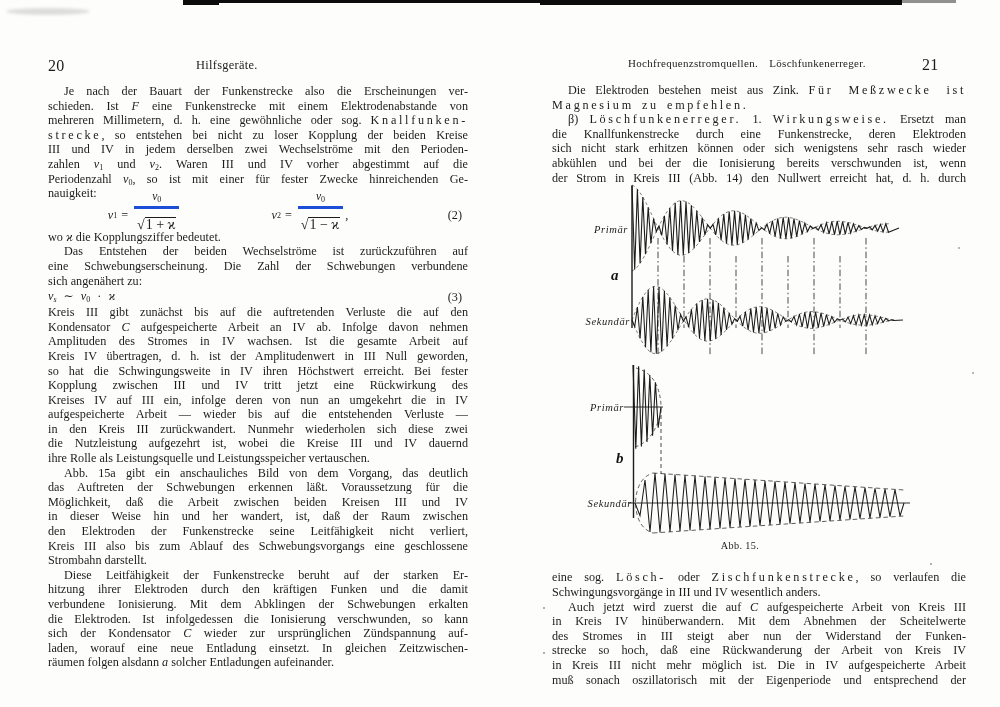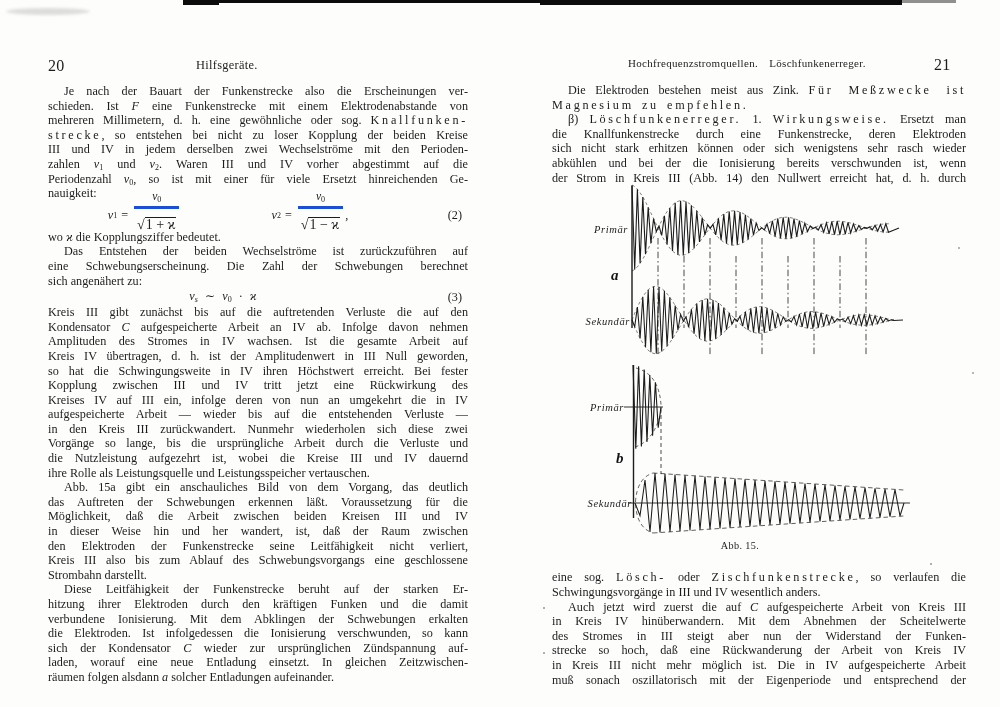--- a/index.html
+++ b/index.html
@@ -26,21 +26,21 @@
   .eqrow{
     position:relative;height:29px;display:flex;align-items:center;
     justify-content:center;gap:90px;padding-right:60px;font-size:12.2px;
   }
   .eqg{display:inline-flex;align-items:center;}
   .eqop{margin:0 4px;}
   .frac{display:inline-flex;flex-direction:column;align-items:center;margin:16px 2px;}
   .fnum{font-size:11.6px;line-height:12px;padding:0 2px;}
   .fden{border-top:3px solid #1d4ed8;line-height:14px;font-size:14px;padding:8px 3px;white-space:nowrap;}
   .radi{display:inline-block;border-top:1px solid #1c1c1c;line-height:11px;padding:1px 1px 0 1px;}
-  .eq3row{position:relative;height:17px;line-height:17px;font-size:12.2px;text-align:center;padding-right:70px;}
+  .eq3row{position:relative;height:17px;line-height:17px;font-size:12.2px;text-align:left;padding-right:70px;}
   .eqtag{position:absolute;right:6px;top:50%;transform:translateY(-50%);font-size:12.2px;}
   .figspace{height:385.2px;}
   
   .flab{font-style:italic;font-size:10.5px;letter-spacing:.6px;fill:#1c1c1c;}
   .flet{font-style:italic;font-weight:bold;font-size:15px;fill:#141414;}
   .fcap{font-size:10.2px;letter-spacing:.4px;fill:#1c1c1c;}
   
   .band{position:absolute;background:#0c0c0c;}
   .smudge{position:absolute;background:#9a9a9a;opacity:.32;filter:blur(1.5px);border-radius:50%;}
   .speck{position:absolute;background:#222;border-radius:50%;opacity:.42;}
@@ -57,31 +57,31 @@
 <div class="smudge" style="left:6px;top:8px;width:84px;height:7px;"></div>
 <div class="speck" style="left:958px;top:247px;width:2px;height:2px;"></div>
 <div class="speck" style="left:972px;top:372px;width:2px;height:2px;"></div>
 <div class="speck" style="left:930px;top:563px;width:1.6px;height:1.6px;"></div>
 <div class="speck" style="left:543px;top:607px;width:1.6px;height:1.6px;"></div>
 <div class="speck" style="left:543px;top:652px;width:1.6px;height:1.6px;"></div>
 
 <div class="hd pgnum" style="left:48px;top:57px;">20</div>
 <div class="hd" style="left:196px;top:58px;">Hilfsgeräte.</div>
 <div class="hd" style="left:628px;top:57px;font-size:11px;">Hochfrequenzstromquellen. Löschfunkenerreger.</div>
-<div class="hd pgnum" style="left:922px;top:56px;margin-left:12px;">21</div>
+<div class="hd pgnum" style="left:922px;top:56px;">21</div>
 
 <div class="col" style="left:48px;top:84px;width:420px;">
   <div>
       <div class="tl ind"><span>Je nach der Bauart der Funkenstrecke also die Erscheinungen ver-</span></div>
       <div class="tl"><span>schieden. Ist </span><span class="it">F</span><span> eine Funkenstrecke mit einem Elektrodenabstande von</span></div>
       <div class="tl"><span>mehreren Millimetern, d. h. eine gewöhnliche oder sog. </span><span class="gsp">Knallfunken-</span></div>
       <div class="tl"><span class="gsp">strecke</span><span>, so entstehen bei nicht zu loser Kopplung der beiden Kreise</span></div>
       <div class="tl"><span>III und IV in jedem derselben zwei Wechselströme mit den Perioden-</span></div>
       <div class="tl"><span>zahlen </span><span class="it">ν</span><span class="ssub">1</span><span> und </span><span class="it">ν</span><span class="ssub">2</span><span>. Waren III und IV vorher abgestimmt auf die</span></div>
-      <div class="tl"><span>Periodenzahl </span><span class="it">ν</span><span class="ssub">0</span><span>, so ist mit einer für viele Ersetzt hinreichenden Ge-</span></div>
+      <div class="tl"><span>Periodenzahl </span><span class="it">ν</span><span class="ssub">0</span><span>, so ist mit einer für fester Zwecke hinreichenden Ge-</span></div>
       <div class="tl nj"><span>nauigkeit:</span></div>
     </div>
 
   <div class="eqrow">
     <span class="eqg">
       <span class="it">ν</span>
         <span class="ssub">1</span>
       <span class="eqop">=</span>
       <span class="frac">
         <span class="fnum"><span class="it">ν</span><span class="ssub">0</span></span>
@@ -97,21 +97,21 @@
         <span class="fden"><span>√</span><span class="radi">1 − ϰ</span></span>
       </span>
       <span>,</span>
     </span>
     <span class="eqtag">(2)</span>
   </div>
 
   <div>
       <div class="tl nj"><span>wo </span><span class="it">ϰ</span><span> die Kopplungsziffer bedeutet.</span></div>
       <div class="tl ind"><span>Das Entstehen der beiden Wechselströme ist zurückzuführen auf</span></div>
-      <div class="tl"><span>eine Schwebungserscheinung. Die Zahl der Schwebungen berechnet</span></div>
+      <div class="tl"><span>eine Schwebungserscheinung. Die Zahl der Schwebungen verbundene</span></div>
       <div class="tl nj"><span>sich angenähert zu:</span></div>
     </div>
 
   <div class="eq3row">
     <span class="it">ν</span><span class="ssub it">s</span>
     <span class="eqop">∼</span>
     <span class="it">ν</span><span class="ssub">0</span>
     <span class="eqop">·</span>
     <span class="it">ϰ</span>
     <span class="eqtag">(3)</span>
@@ -120,21 +120,20 @@
   <div>
       <div class="tl"><span>Kreis III gibt zunächst bis auf die auftretenden Verluste die auf den</span></div>
       <div class="tl"><span>Kondensator </span><span class="it">C</span><span> aufgespeicherte Arbeit an IV ab. Infolge davon nehmen</span></div>
       <div class="tl"><span>Amplituden des Stromes in IV wachsen. Ist die gesamte Arbeit auf</span></div>
       <div class="tl"><span>Kreis IV übertragen, d. h. ist der Amplitudenwert in III Null geworden,</span></div>
       <div class="tl"><span>so hat die Schwingungsweite in IV ihren Höchstwert erreicht. Bei fester</span></div>
       <div class="tl"><span>Kopplung zwischen III und IV tritt jetzt eine Rückwirkung des</span></div>
       <div class="tl"><span>Kreises IV auf III ein, infolge deren von nun an umgekehrt die in IV</span></div>
       <div class="tl"><span>aufgespeicherte Arbeit — wieder bis auf die entstehenden Verluste —</span></div>
       <div class="tl"><span>in den Kreis III zurückwandert. Nunmehr wiederholen sich diese zwei</span></div>
-      <div class="tl"><span>Vorgänge so lange, bis die ursprüngliche Arbeit durch die Verluste und</span></div>
       <div class="tl"><span>die Nutzleistung aufgezehrt ist, wobei die Kreise III und IV dauernd</span></div>
       <div class="tl nj"><span>ihre Rolle als Leistungsquelle und Leistungsspeicher vertauschen.</span></div>
     </div>
   <div>
       <div class="tl ind"><span>Abb. 15a gibt ein anschauliches Bild von dem Vorgang, das deutlich</span></div>
       <div class="tl"><span>das Auftreten der Schwebungen erkennen läßt. Voraussetzung für die</span></div>
       <div class="tl"><span>Möglichkeit, daß die Arbeit zwischen beiden Kreisen III und IV</span></div>
       <div class="tl"><span>in dieser Weise hin und her wandert, ist, daß der Raum zwischen</span></div>
       <div class="tl"><span>den Elektroden der Funkenstrecke seine Leitfähigkeit nicht verliert,</span></div>
       <div class="tl"><span>Kreis III also bis zum Ablauf des Schwebungsvorgangs eine geschlossene</span></div>

